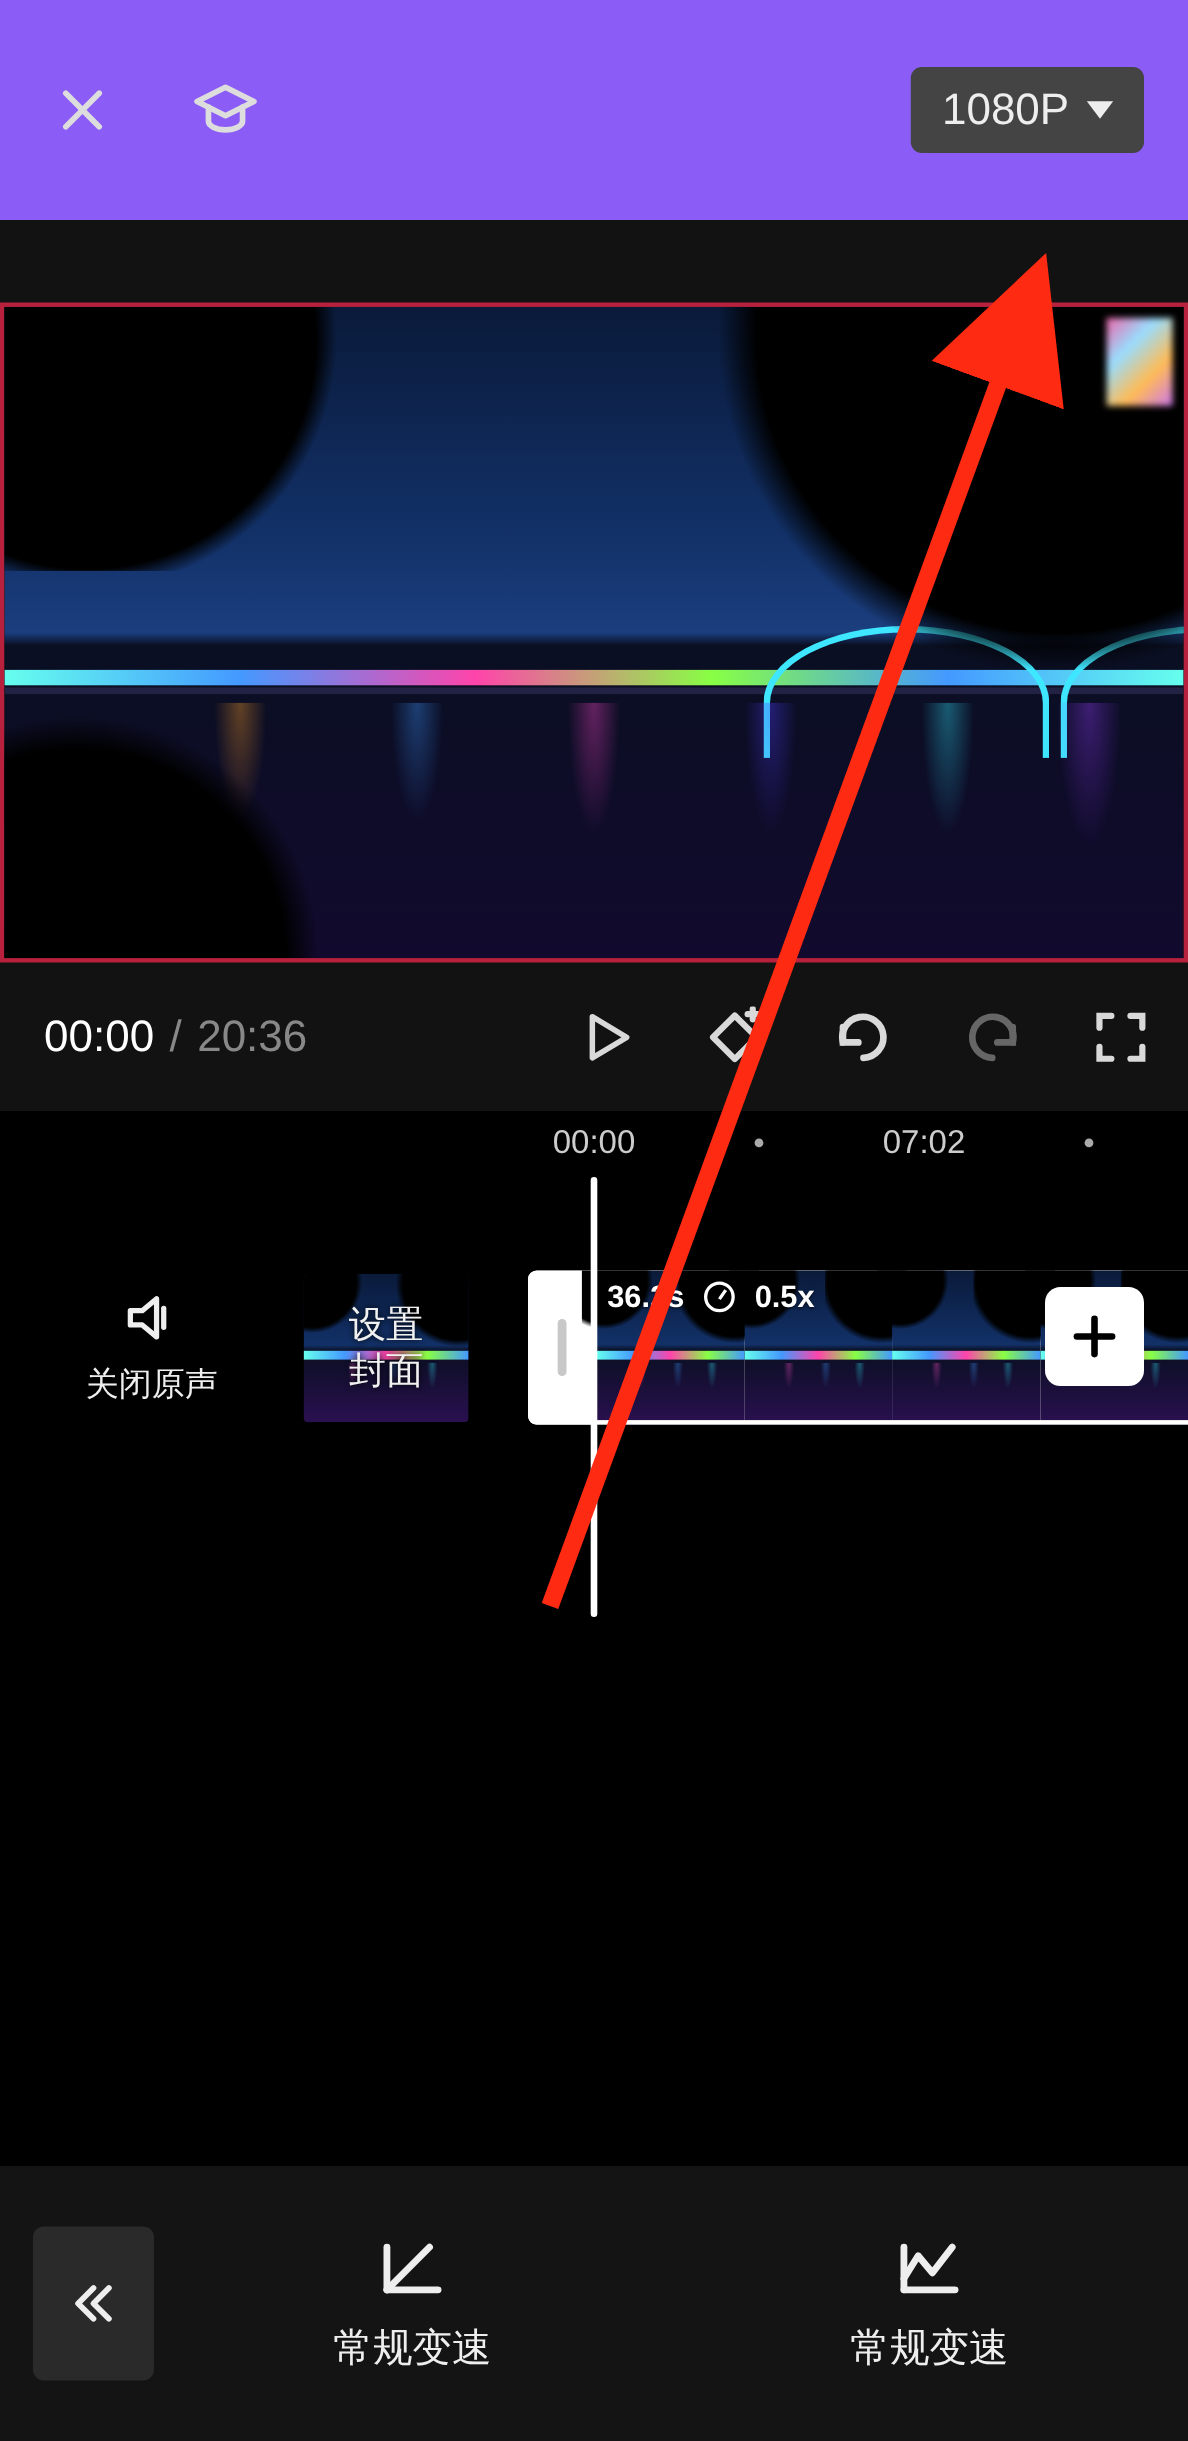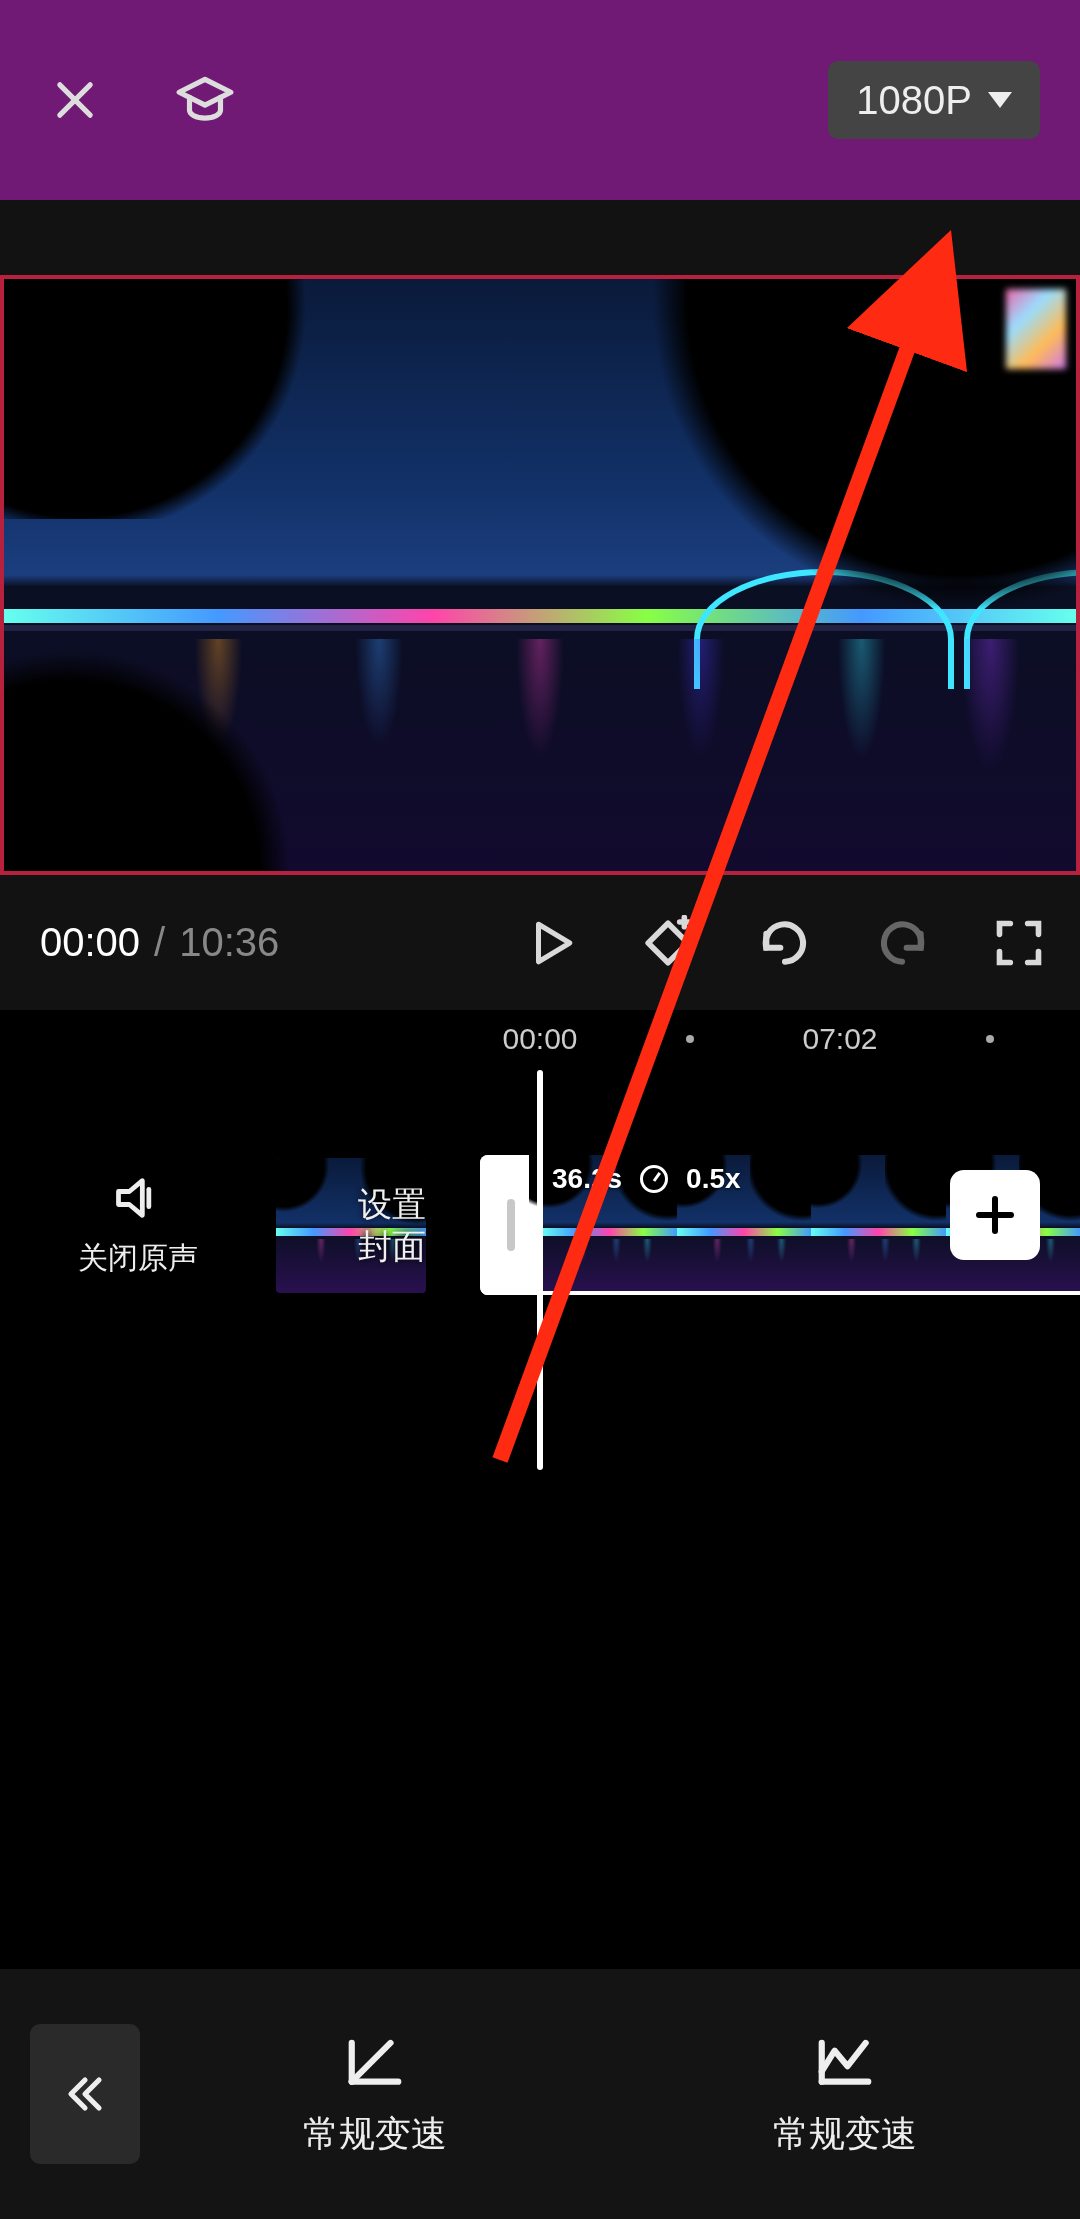--- a/index.html
+++ b/index.html
@@ -1,20 +1,20 @@
 <!DOCTYPE html>
 <html><head>
 <meta charset="utf-8">
 <style>
   * { box-sizing: border-box; margin: 0; padding: 0; }
   html, body { width: 1080px; height: 2219px; background: #000; font-family: -apple-system, "Helvetica Neue", Arial, sans-serif; color: #fff; overflow: hidden; }
   .app { width: 100%; height: 100%; background: #111; display: flex; flex-direction: column; position:relative;}
 
   
-  .topbar { height: 200px; background: #701a75; display: flex; align-items: center; padding: 0 40px; gap: 60px; }
+  .topbar { height: 200px; background: #8b5cf6; display: flex; align-items: center; padding: 0 40px; gap: 60px; }
   .topbar .spacer { flex: 1; }
   .icon-btn { width: 70px; height: 70px; display: flex; align-items: center; justify-content: center; color: #ddd; }
   .res-select { background: #444; border-radius: 10px; height: 78px; padding: 0 28px; display: flex; align-items: center; gap: 16px; color: #eee; font-size: 40px; font-weight: 500;}
   .res-select .tri { width:0; height:0; border-left:12px solid transparent; border-right:12px solid transparent; border-top:16px solid #eee;}
   .export-btn { background: #ff1f52; border-radius: 10px; height: 78px; padding: 0 36px; display: flex; align-items: center; color: #fff; font-size: 42px; font-weight:500;}
 
   
   .preview-wrap { background:#121212; padding-top: 75px;}
   .preview { width:100%; height:600px; border:4px solid rgba(255,40,80,0.7); position:relative; overflow:hidden;}
   .scene { width:100%; height:100%; position:relative; background: linear-gradient(to bottom, #0a1a3a 0%, #123168 35%, #1b3e7e 50%, #0a0f22 52%, #120a2e 100%); }
@@ -47,21 +47,21 @@
   
   .tlarea{ flex:1; background:#000; position:relative; overflow:hidden;}
   .ruler{ position:absolute; top:0; left:0; right:0; height:60px;}
   .ruler .tick{position:absolute; top:12px; color:#ccc; font-size:30px; transform:translateX(-50%);}
   .ruler .dotmark{position:absolute; top:25px; width:8px; height:8px; border-radius:50%; background:#aaa; transform:translateX(-50%);}
   .playhead{position:absolute; top:60px; left:540px; width:6px; height:400px; background:#fff; border-radius:3px; transform:translateX(-50%); z-index:5;}
 
   .trackrow{position:absolute; top:145px; left:0; right:0; height:140px; display:flex; align-items:center;}
   .audio-cell{width:276px; display:flex; flex-direction:column; align-items:center; gap:14px; color:#eee;}
   .audio-cell .lbl{font-size:30px;}
-  .cover-cell{width:150px; height:135px; position:relative; display:flex; align-items:center; justify-content:flex-end; border-radius:4px; overflow:hidden;}
+  .cover-cell{width:150px; height:135px; position:relative; display:flex; align-items:center; justify-content:center; border-radius:4px; overflow:hidden;}
   .cover-bg{position:absolute; inset:0;}
   .cover-cell .lbl{position:relative; color:#f0f0f0; font-size:34px; text-align:center; line-height:1.25; text-shadow:0 0 6px #000;}
 
   .clip{position:absolute; left:480px; top:0; height:140px; right:0; background:#fff; border-radius:8px 0 0 8px; display:flex; overflow:hidden;}
   .clip .handle{width:62px; background:#fff; display:flex; align-items:center; justify-content:center;}
   .clip .handle .grip{width:8px; height:52px; background:#c8c8c8; border-radius:4px;}
   .clip .frames{flex:1; display:flex; position:relative;}
   .clip .frame{flex:1;}
   .clip .overlay-labels{position:absolute; top:8px; left:72px; display:flex; align-items:center; gap:18px; z-index:3; color:#fff; font-size:28px; font-weight:600; text-shadow:0 1px 3px rgba(0,0,0,0.8);}
   .speed-ico{width:28px; height:28px; border:3px solid #fff; border-radius:50%; position:relative;}
@@ -130,21 +130,21 @@
           <div class="leaves-bl"></div>
         <div class="badge"></div>
       </div>
     </div>
   </div>
 
   <div class="playrow">
     <div class="time">
       <span>00:00</span>
       <span class="sep">/</span>
-      <span class="total">10:36</span>
+      <span class="total">20:36</span>
     </div>
     <div class="spacer"></div>
     <div class="tool-icon">
       <svg width="50" height="50" viewBox="0 0 24 24" fill="none" stroke="currentColor" stroke-width="2.4" stroke-linejoin="round">
           <polygon points="6 3 21 12 6 21 6 3"></polygon>
         </svg>
     </div>
     <div class="tool-icon">
       <svg width="56" height="56" viewBox="0 0 24 24" fill="none" stroke="currentColor" stroke-width="2.4" stroke-linejoin="round" stroke-linecap="round">
           <rect x="6" y="6" width="12" height="12" transform="rotate(45 12 12)"></rect>

